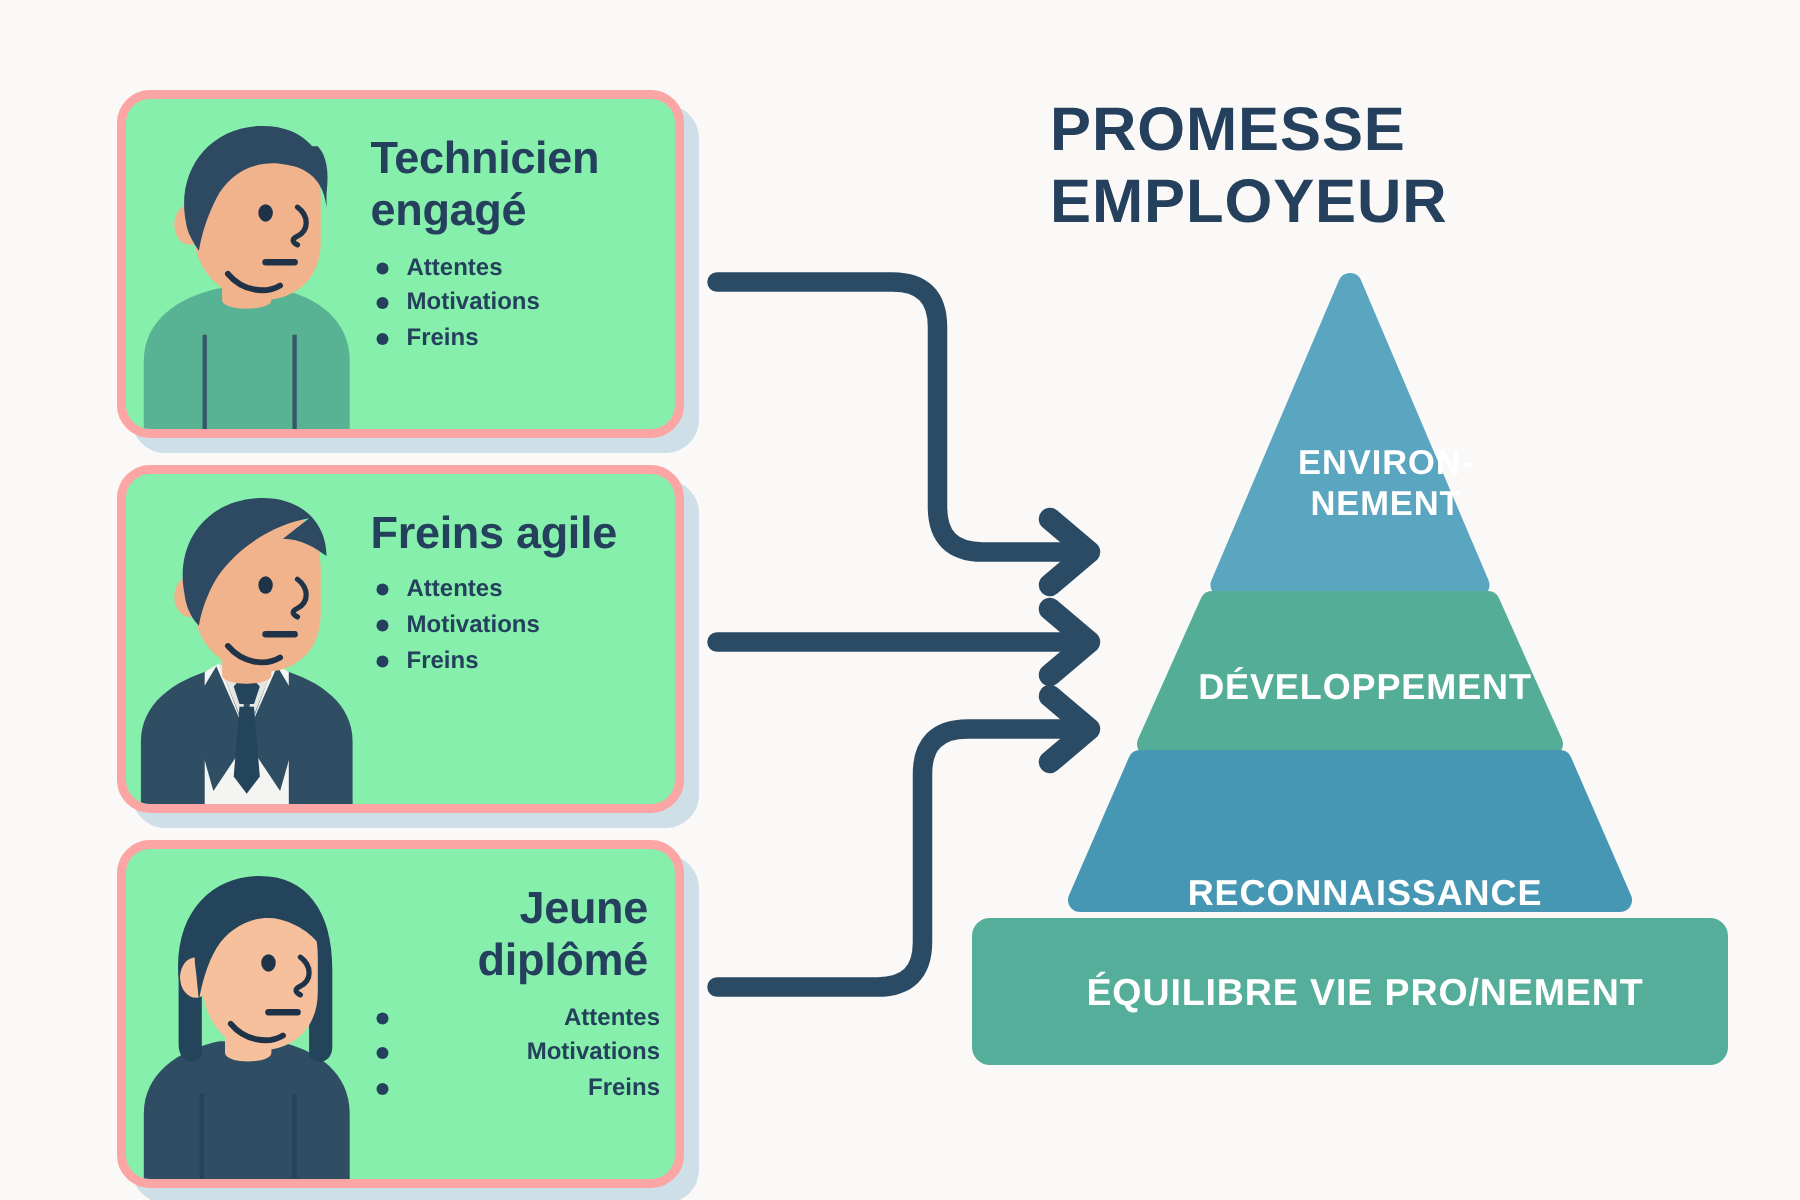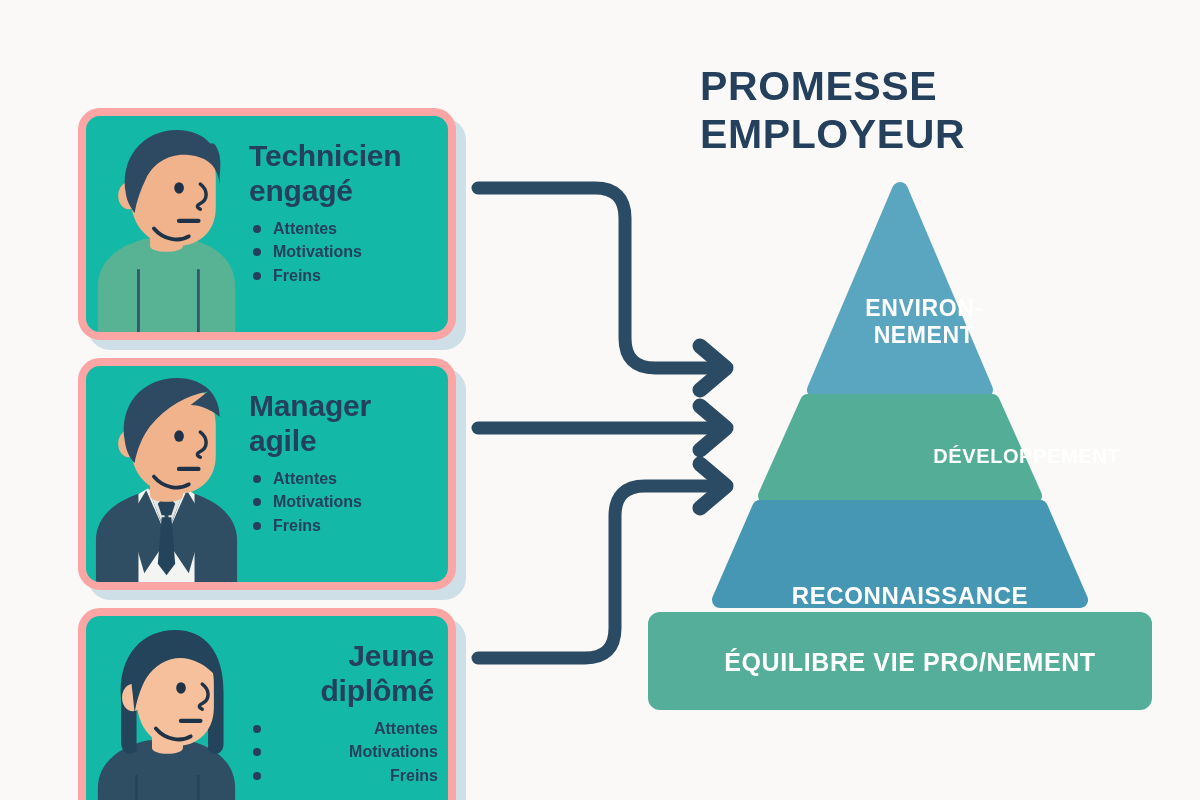--- a/index.html
+++ b/index.html
@@ -19,26 +19,25 @@
     position: relative;
     width: 1200px;
     height: 800px;
     background: #FAF9F7;
   }
 
   
   .card {
     position: absolute;
     box-sizing: border-box;
-    background: #14b8a6;
-    border: 8px solid #fca5a5;
+    background: #86efac;
+    border: 6px solid #fca5a5;
     border-radius: 22px;
     box-shadow: 10px 10px 0 0 #CFDFE8;
     overflow: hidden;
-    margin-top: 48px;
   }
   .card-inner {
     position: relative;
     width: 100%;
     height: 100%;
     display: flex;
     align-items: stretch;
   }
   .avatar-wrap {
     position: relative;
@@ -128,21 +127,21 @@
   .level-label {
     position: absolute;
     color: #FFFFFF;
     font-weight: bold;
     text-align: center;
     line-height: 1.16;
     letter-spacing: 0.6px;
     white-space: pre-line;
   }
   #lvl0-label { left: 224px; top: 115px; width: 160px; font-size: 23px; }
-  #lvl1-label { left: 80px;  top: 265px; width: 420px; font-size: 20px; text-align: right; }
+  #lvl1-label { left: 80px;  top: 265px; width: 420px; font-size: 24px; }
   #lvl2-label { left: 55px;  top: 368px; width: 470px; font-size: 24px; margin-top: 34px; }
   #lvl3-label { left: 20px;  top: 468px; width: 540px; font-size: 25px; }
 </style>
 </head>
 <body>
 
 <div id="stage">
 
   <div class="card" id="card-0" style="left:78px; top:60px; width:378px; height:232px;">
     <div class="card-inner">
@@ -217,21 +216,21 @@
           <ellipse cx="88" cy="64" rx="5" ry="6" fill="#1F3348"></ellipse>
 
           <path d="M110 60 C118 66 118 76 110 80 C106 82 106 84 110 86" stroke="#1F3348" stroke-width="3.6" fill="none" stroke-linecap="round"></path>
 
           <path d="M88 98 L108 98" stroke="#1F3348" stroke-width="4.5" stroke-linecap="round"></path>
 
           <path d="M62 106 C72 118 88 120 98 114" stroke="#1F3348" stroke-width="4" fill="none" stroke-linecap="round"></path>
         </svg>
       </div>
       <div class="card-text">
-        <div class="persona-title">Manager agile</div>
+        <div class="persona-title">Freins agile</div>
         <ul class="persona-list">
           <li><span class="bullet"></span><span>Attentes</span></li>
           <li><span class="bullet"></span><span>Motivations</span></li>
           <li><span class="bullet"></span><span>Freins</span></li>
         </ul>
       </div>
     </div>
   </div>
 
   <div class="card" id="card-2" style="left:78px; top:560px; width:378px; height:232px;text-align:right;">

